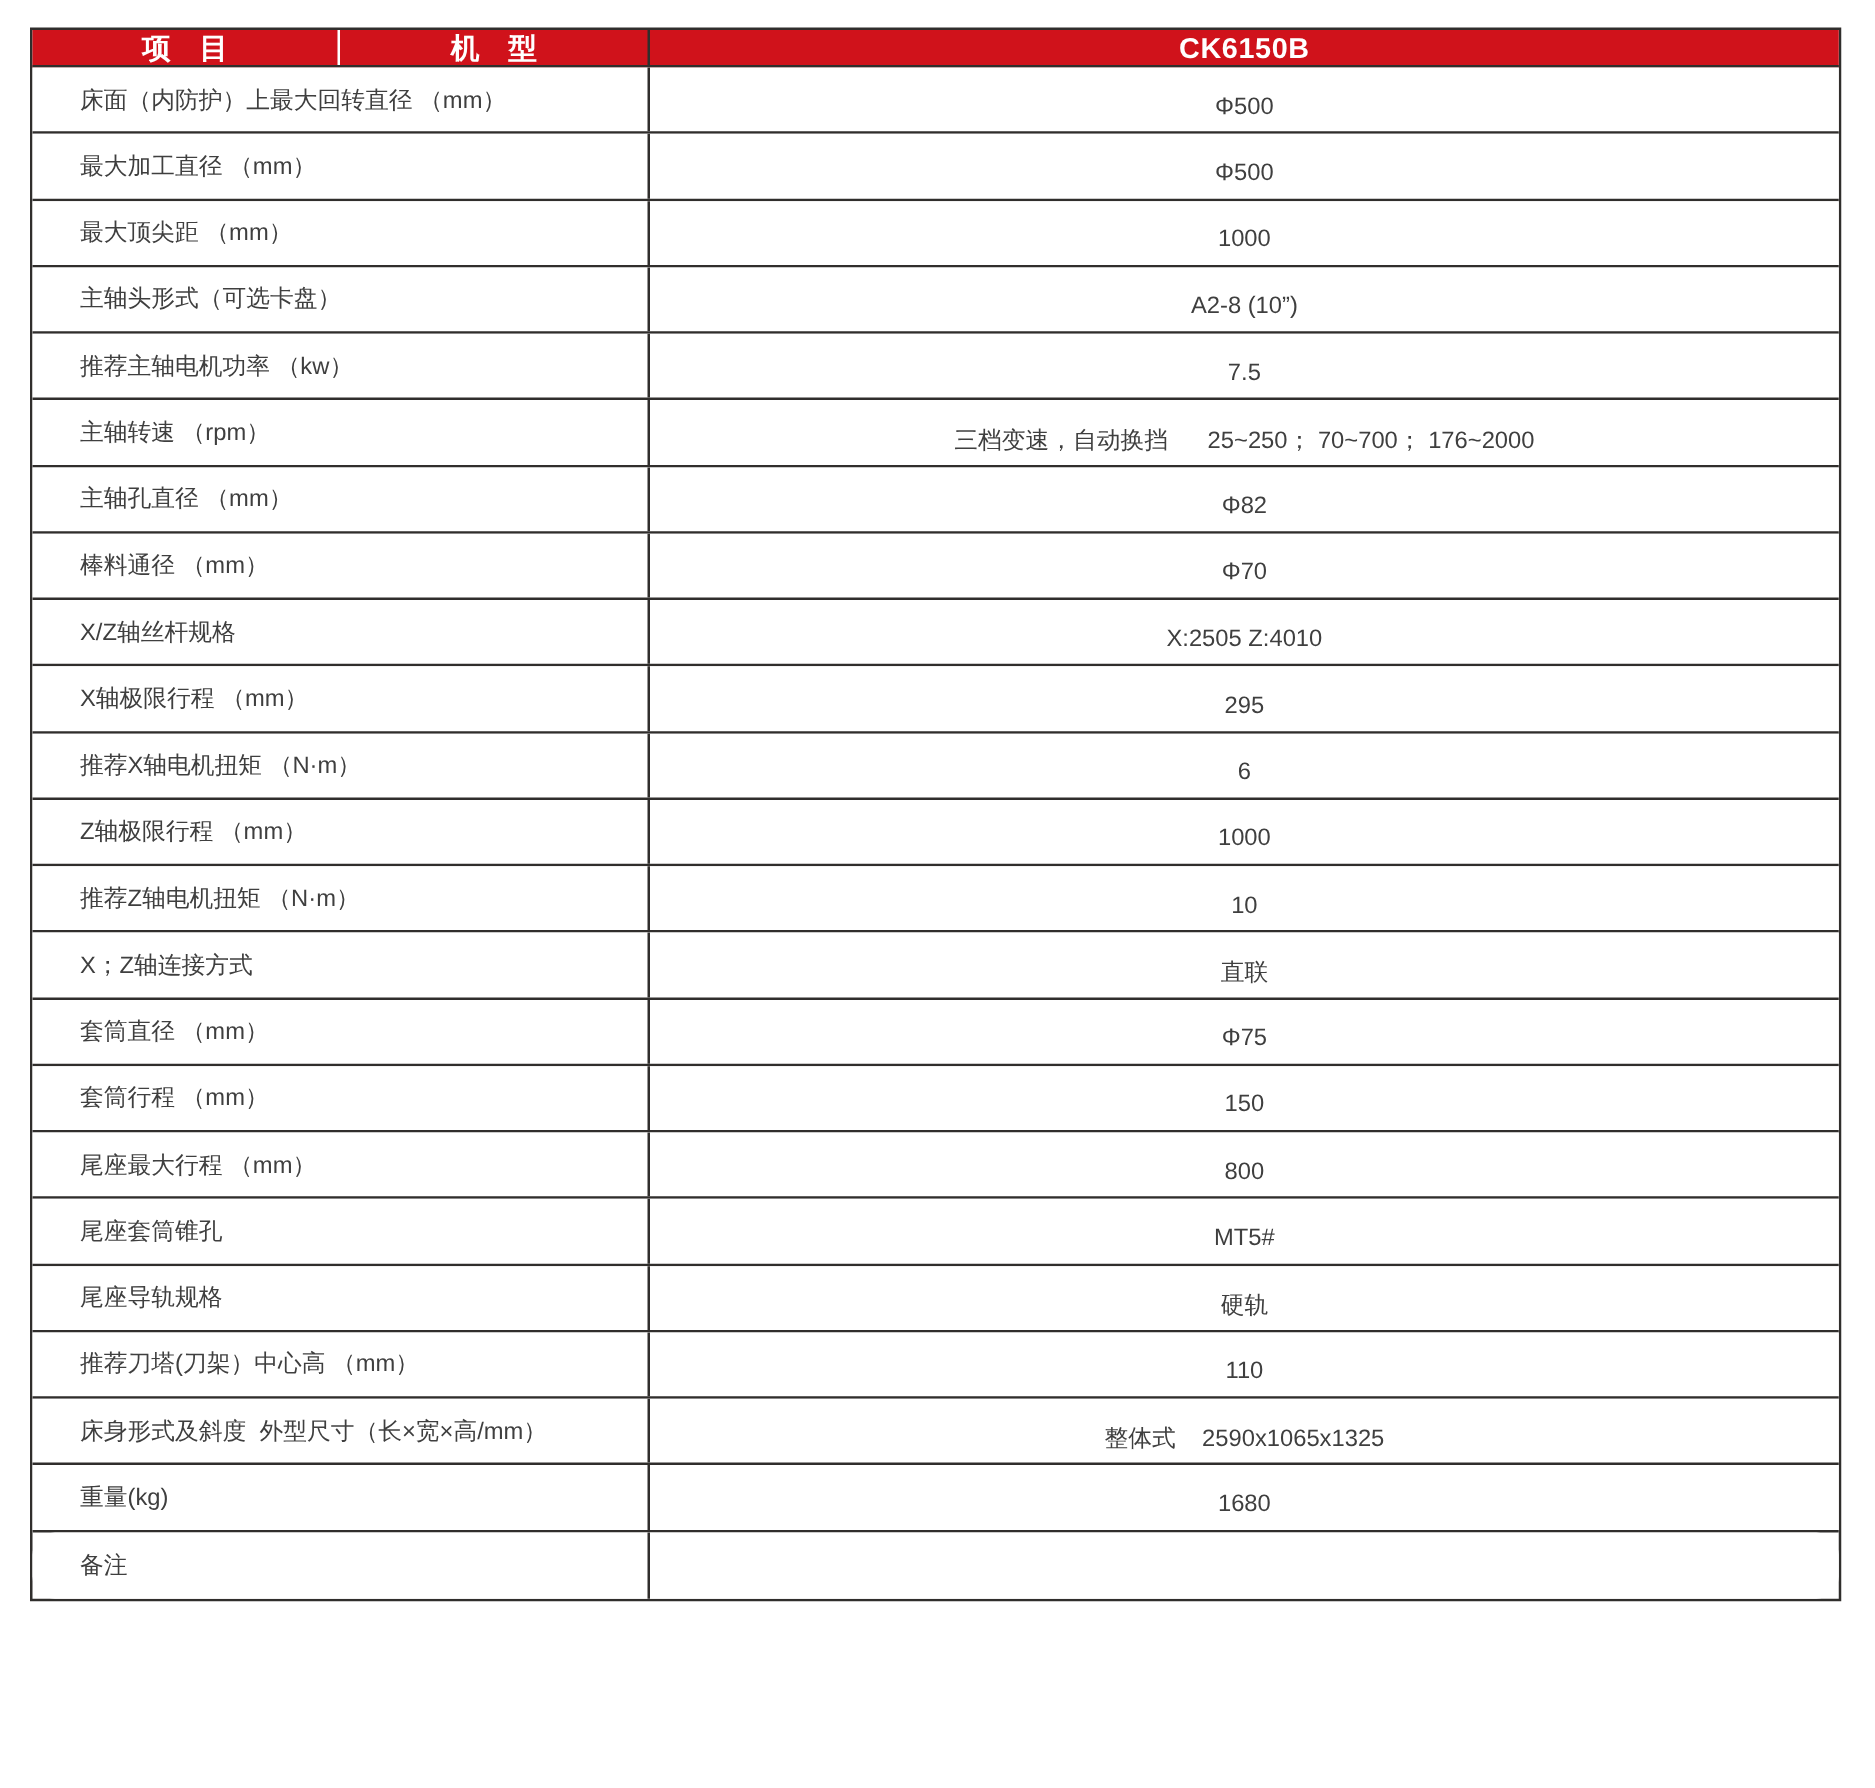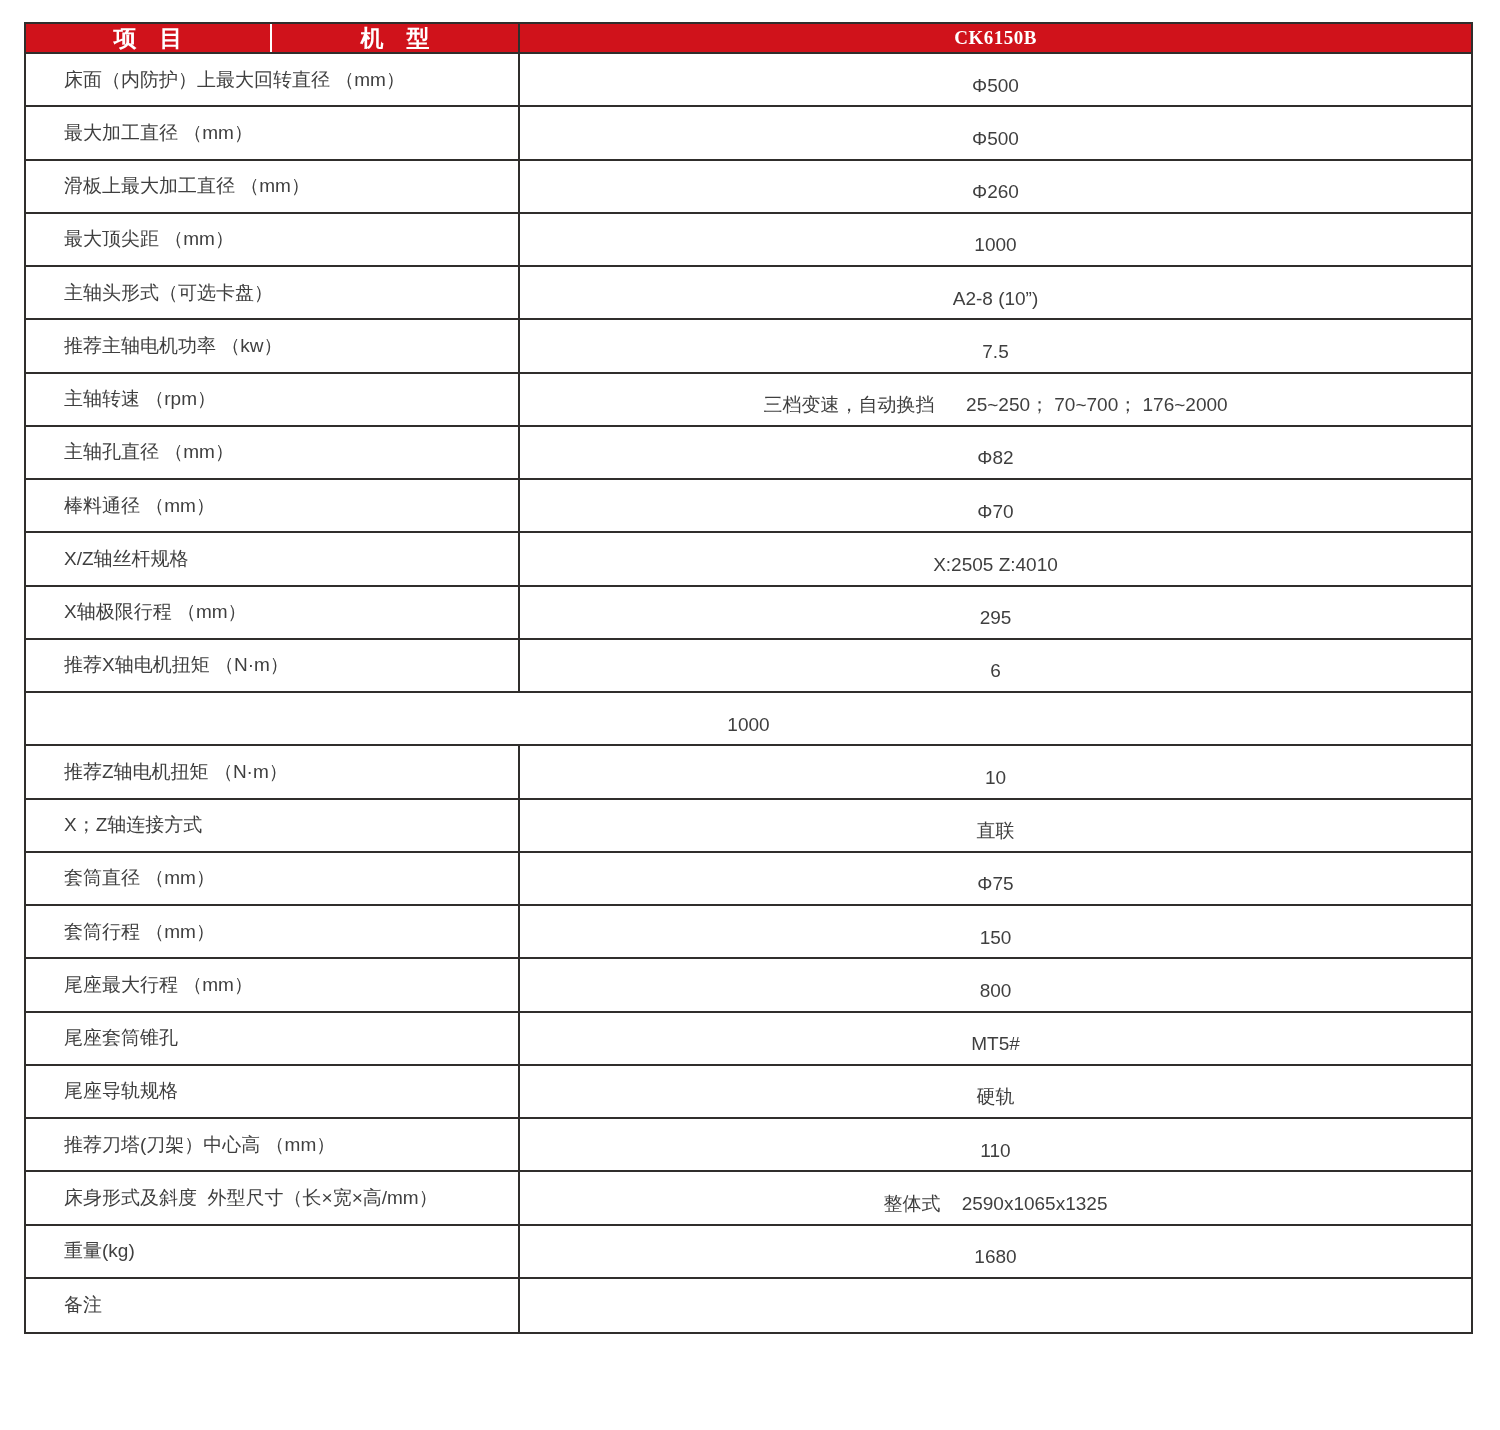--- a/index.html
+++ b/index.html
@@ -21,21 +21,21 @@
     display:flex;height:30px;background:var(--red);
     border-bottom:2px solid var(--border);
   }
   .th{
     display:flex;align-items:center;justify-content:center;
     color:var(--header-text);font-weight:bold;font-size:23px;
     white-space:pre;
   }
   .th-item{width:246px;border-right:2px solid #ffffff;}
   .th-model{width:248px;border-right:2px solid var(--border);}
-  .th-value{flex:1;font-family:Liberation Serif, serif;font-size:19px;letter-spacing:0.5px;}
+  .th-value{flex:1;font-family:Liberation Sans, sans-serif;font-size:23px;letter-spacing:0.5px;}
   .tr{
     display:flex;height:53.25px;border-bottom:2px solid var(--border);
     background:var(--row-bg);
   }
   .tr:last-child{border-bottom:none;border-radius:18px;}
   .td{display:flex;align-items:center;font-size:19px;white-space:pre;color:var(--text);}
   .td-label{
     width:494px;border-right:2px solid var(--border);
     padding-left:38px;text-align:left;
   }
@@ -51,24 +51,20 @@
     <div class="th th-value">CK6150B</div>
   </div>
   <div class="tbody" id="tbody">
       <div class="tr">
         <div class="td td-label">床面（内防护）上最大回转直径 （mm）</div>
         <div class="td td-value">Φ500</div>
       </div>
       <div class="tr">
         <div class="td td-label">最大加工直径 （mm）</div>
         <div class="td td-value">Φ500</div>
-      </div>
-      <div class="tr">
-        <div class="td td-label">滑板上最大加工直径 （mm）</div>
-        <div class="td td-value">Φ260</div>
       </div>
       <div class="tr">
         <div class="td td-label">最大顶尖距 （mm）</div>
         <div class="td td-value">1000</div>
       </div>
       <div class="tr">
         <div class="td td-label">主轴头形式（可选卡盘）</div>
         <div class="td td-value">A2-8 (10”)</div>
       </div>
       <div class="tr">
@@ -93,20 +89,21 @@
       </div>
       <div class="tr">
         <div class="td td-label">X轴极限行程 （mm）</div>
         <div class="td td-value">295</div>
       </div>
       <div class="tr">
         <div class="td td-label">推荐X轴电机扭矩 （N·m）</div>
         <div class="td td-value">6</div>
       </div>
       <div class="tr">
+        <div class="td td-label">Z轴极限行程 （mm）</div>
         <div class="td td-value">1000</div>
       </div>
       <div class="tr">
         <div class="td td-label">推荐Z轴电机扭矩 （N·m）</div>
         <div class="td td-value">10</div>
       </div>
       <div class="tr">
         <div class="td td-label">X；Z轴连接方式</div>
         <div class="td td-value">直联</div>
       </div>

